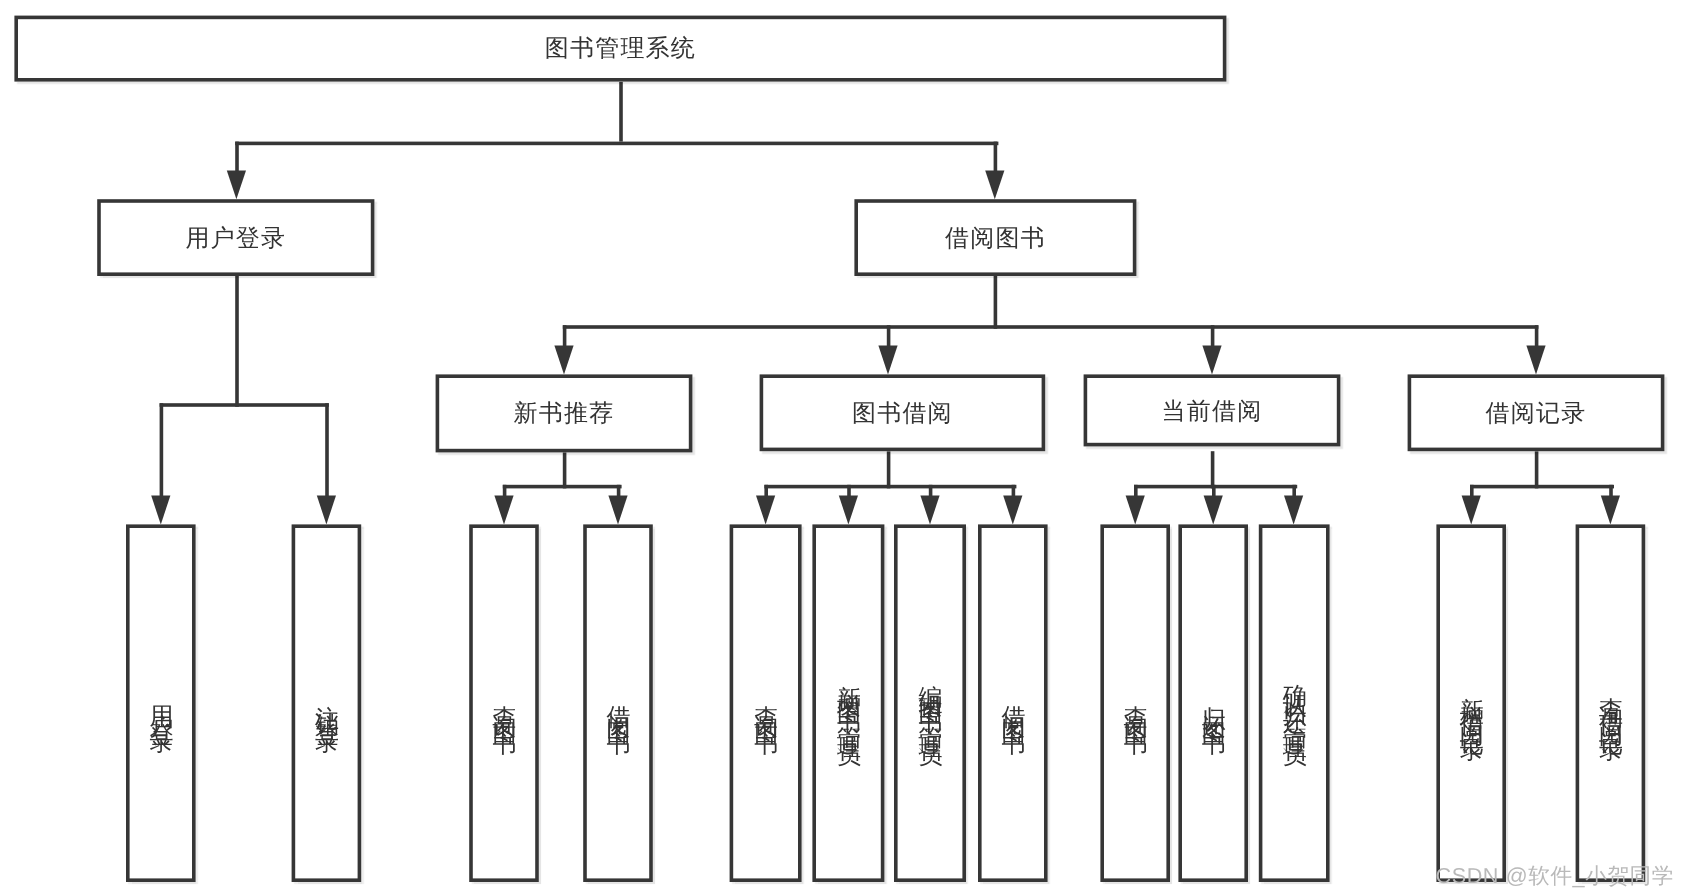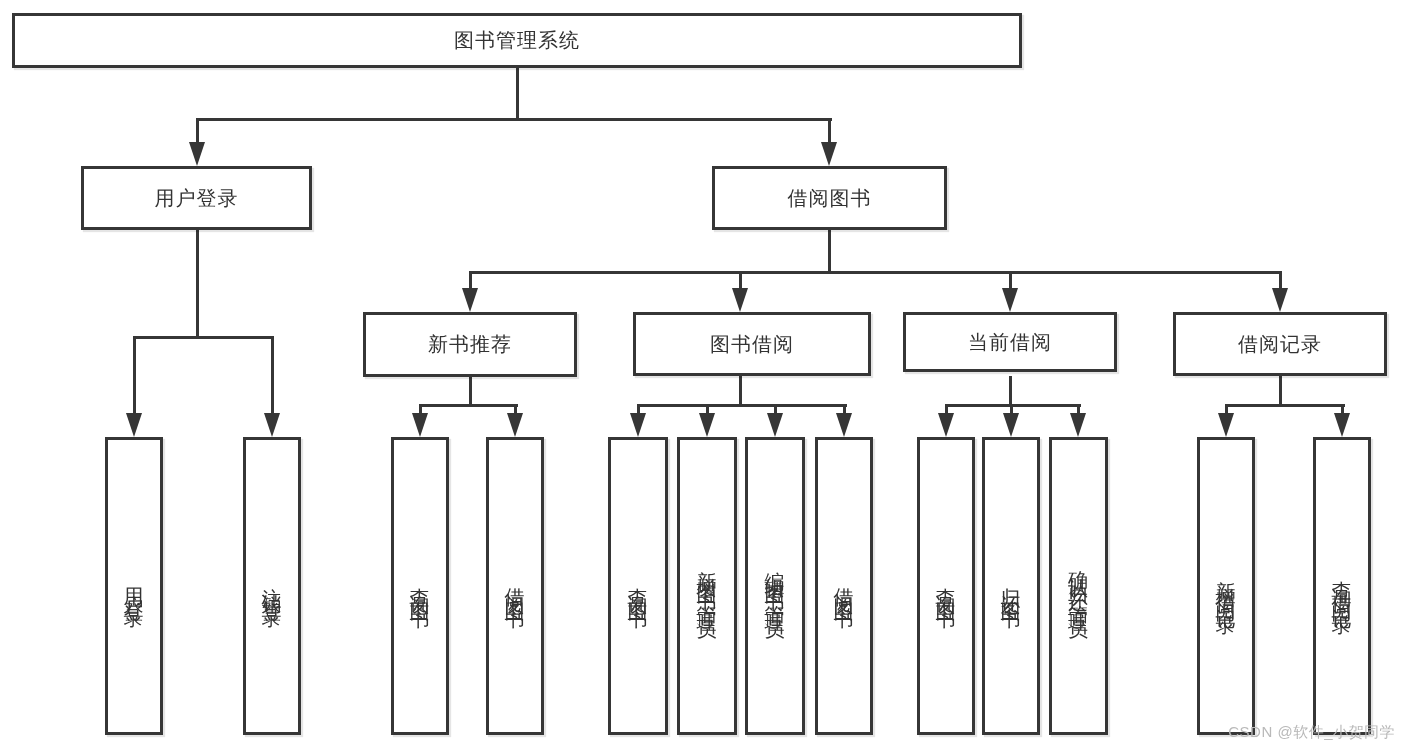--- a/index.html
+++ b/index.html
@@ -29,21 +29,21 @@
   
   .hl{position:absolute;height:3px;background:var(--line);}
   .vl{position:absolute;width:3px;background:var(--line);}
   .arrow{
     position:absolute;width:0;height:0;
     border-left:8px solid transparent;border-right:8px solid transparent;
     border-top:24px solid var(--line);
   }
   .watermark{
     position:absolute;right:10px;bottom:5px;z-index:10;
-    font-size:15px;color:var(--wm);letter-spacing:0.5px;
+    font-size:18px;color:var(--wm);letter-spacing:0.5px;
   }
 </style>
 </head>
 <body>
 
 <div class="canvas">
 
   <div class="vl" style="left:516px;top:68px;height:50px"></div>
   <div class="hl" style="left:196px;top:118px;width:636px"></div>
   <div class="vl" style="left:196px;top:118px;height:28px"></div>

